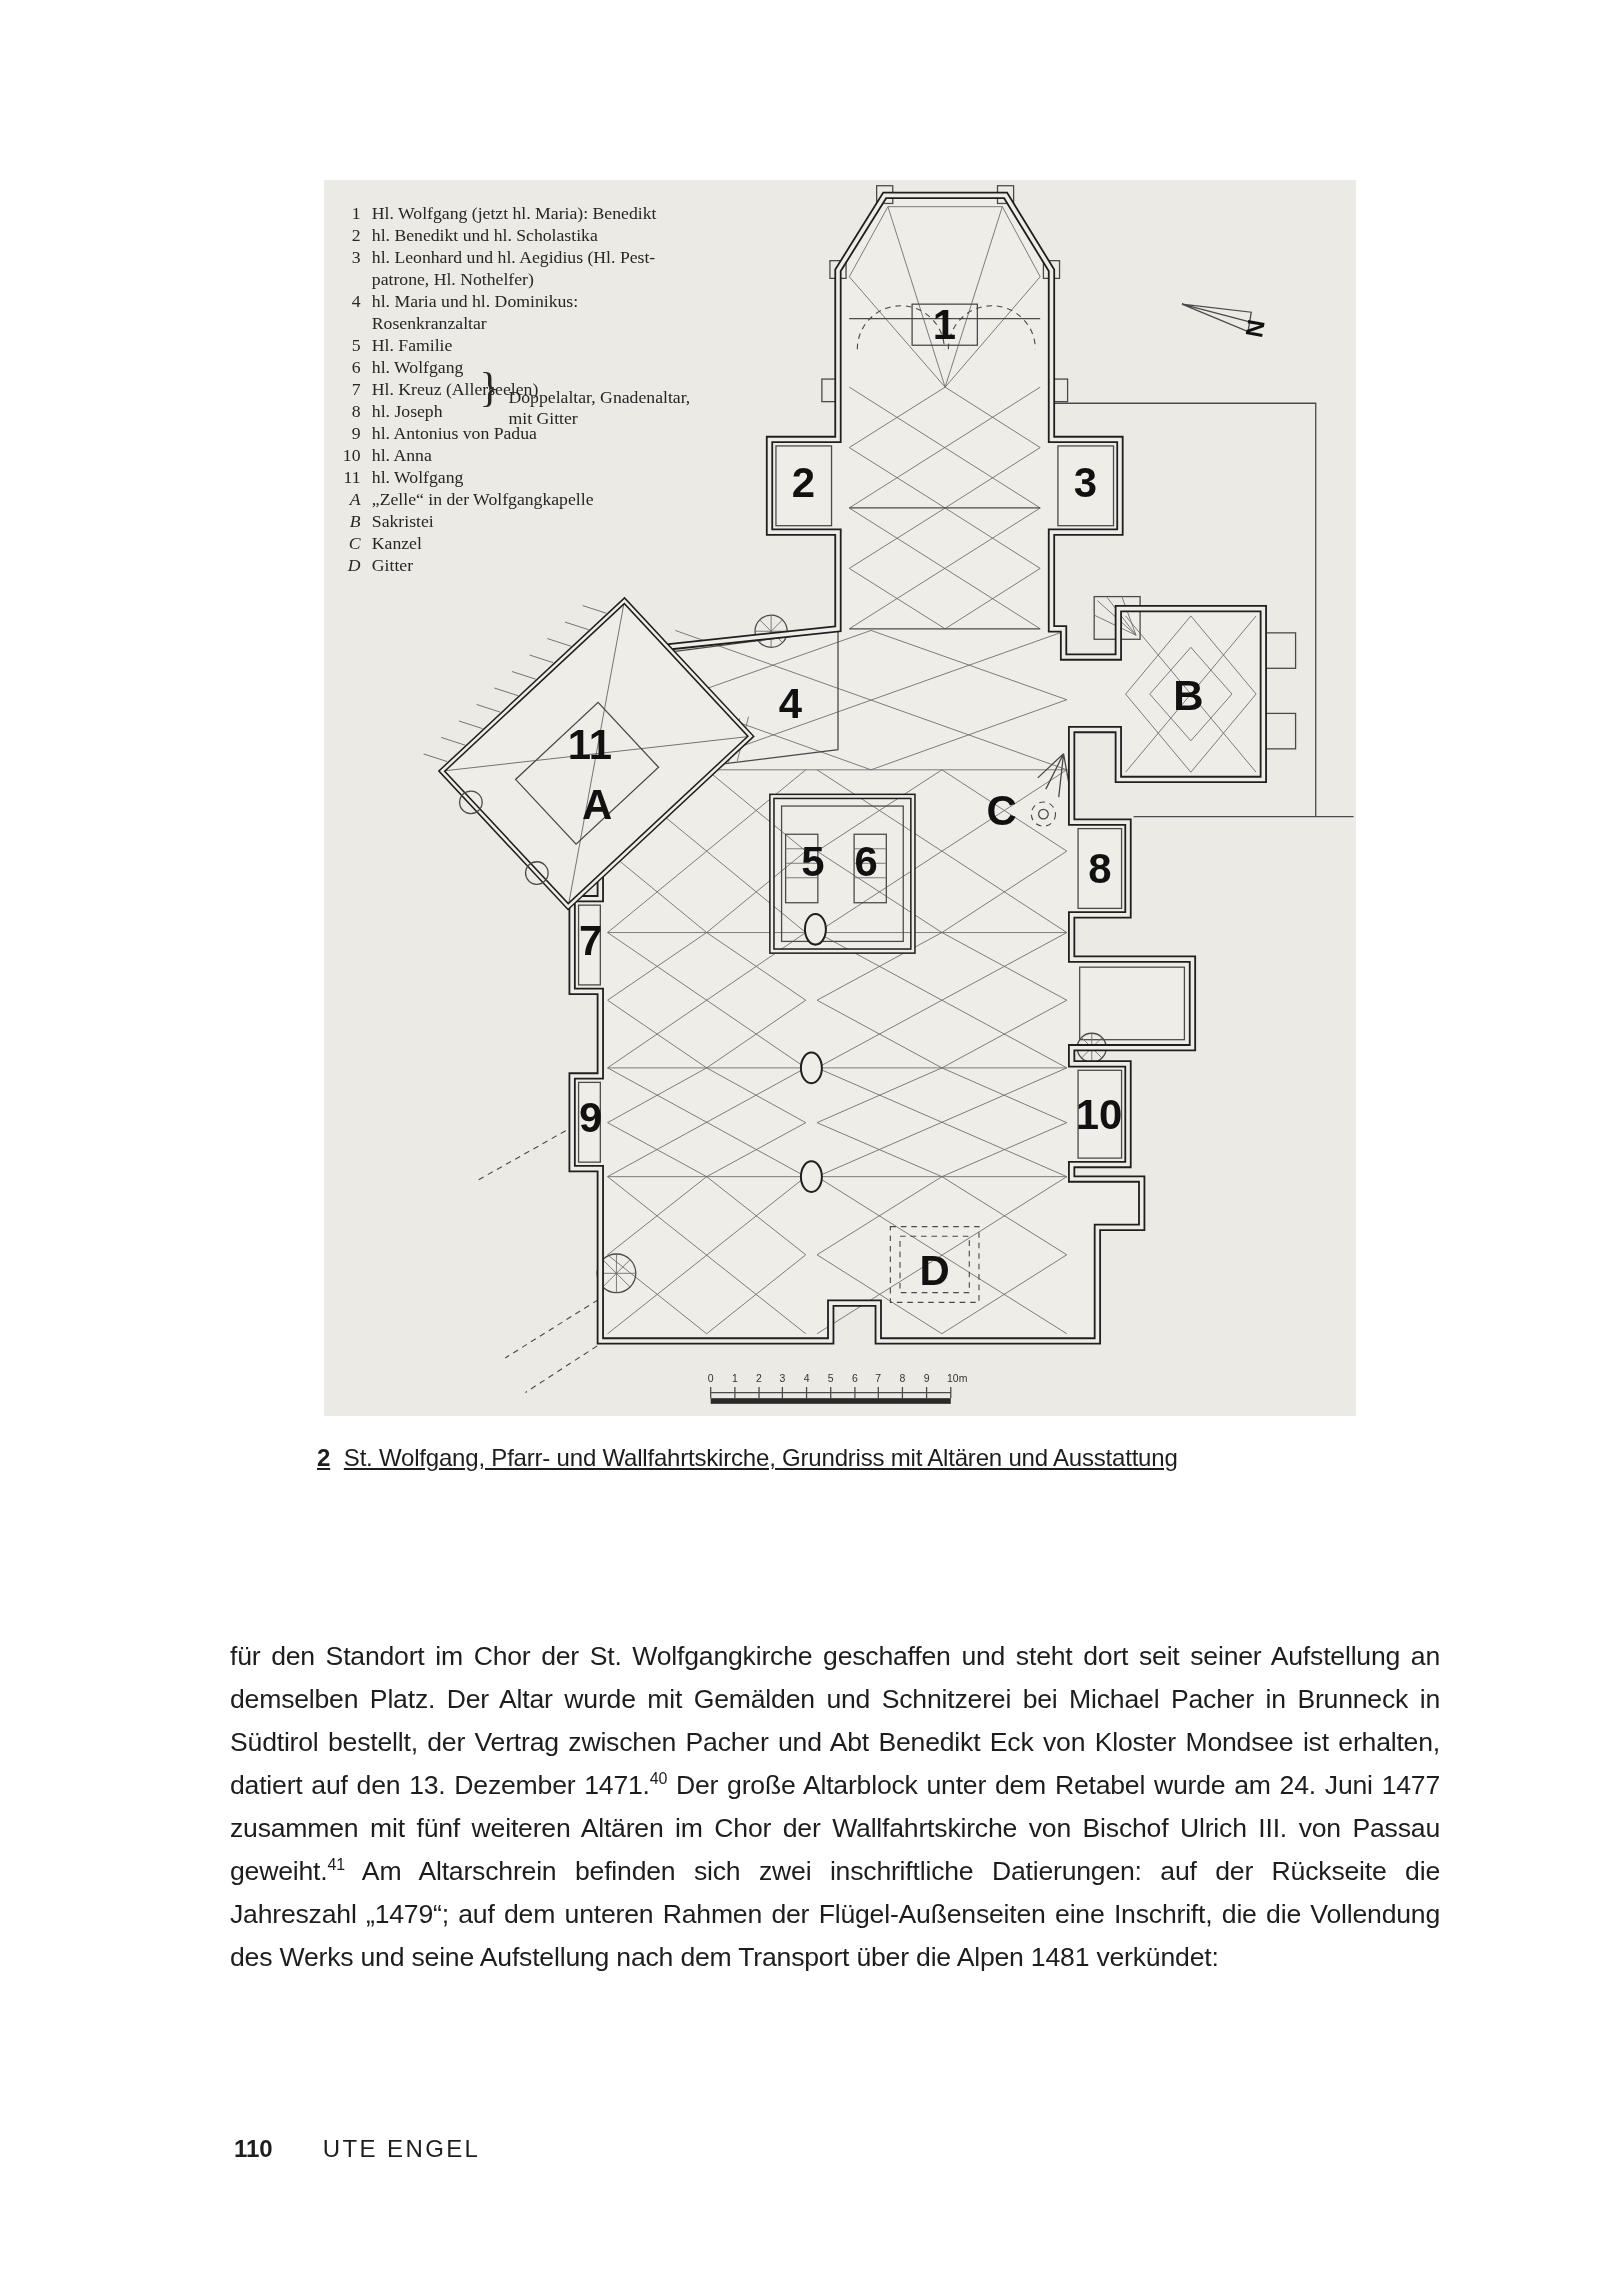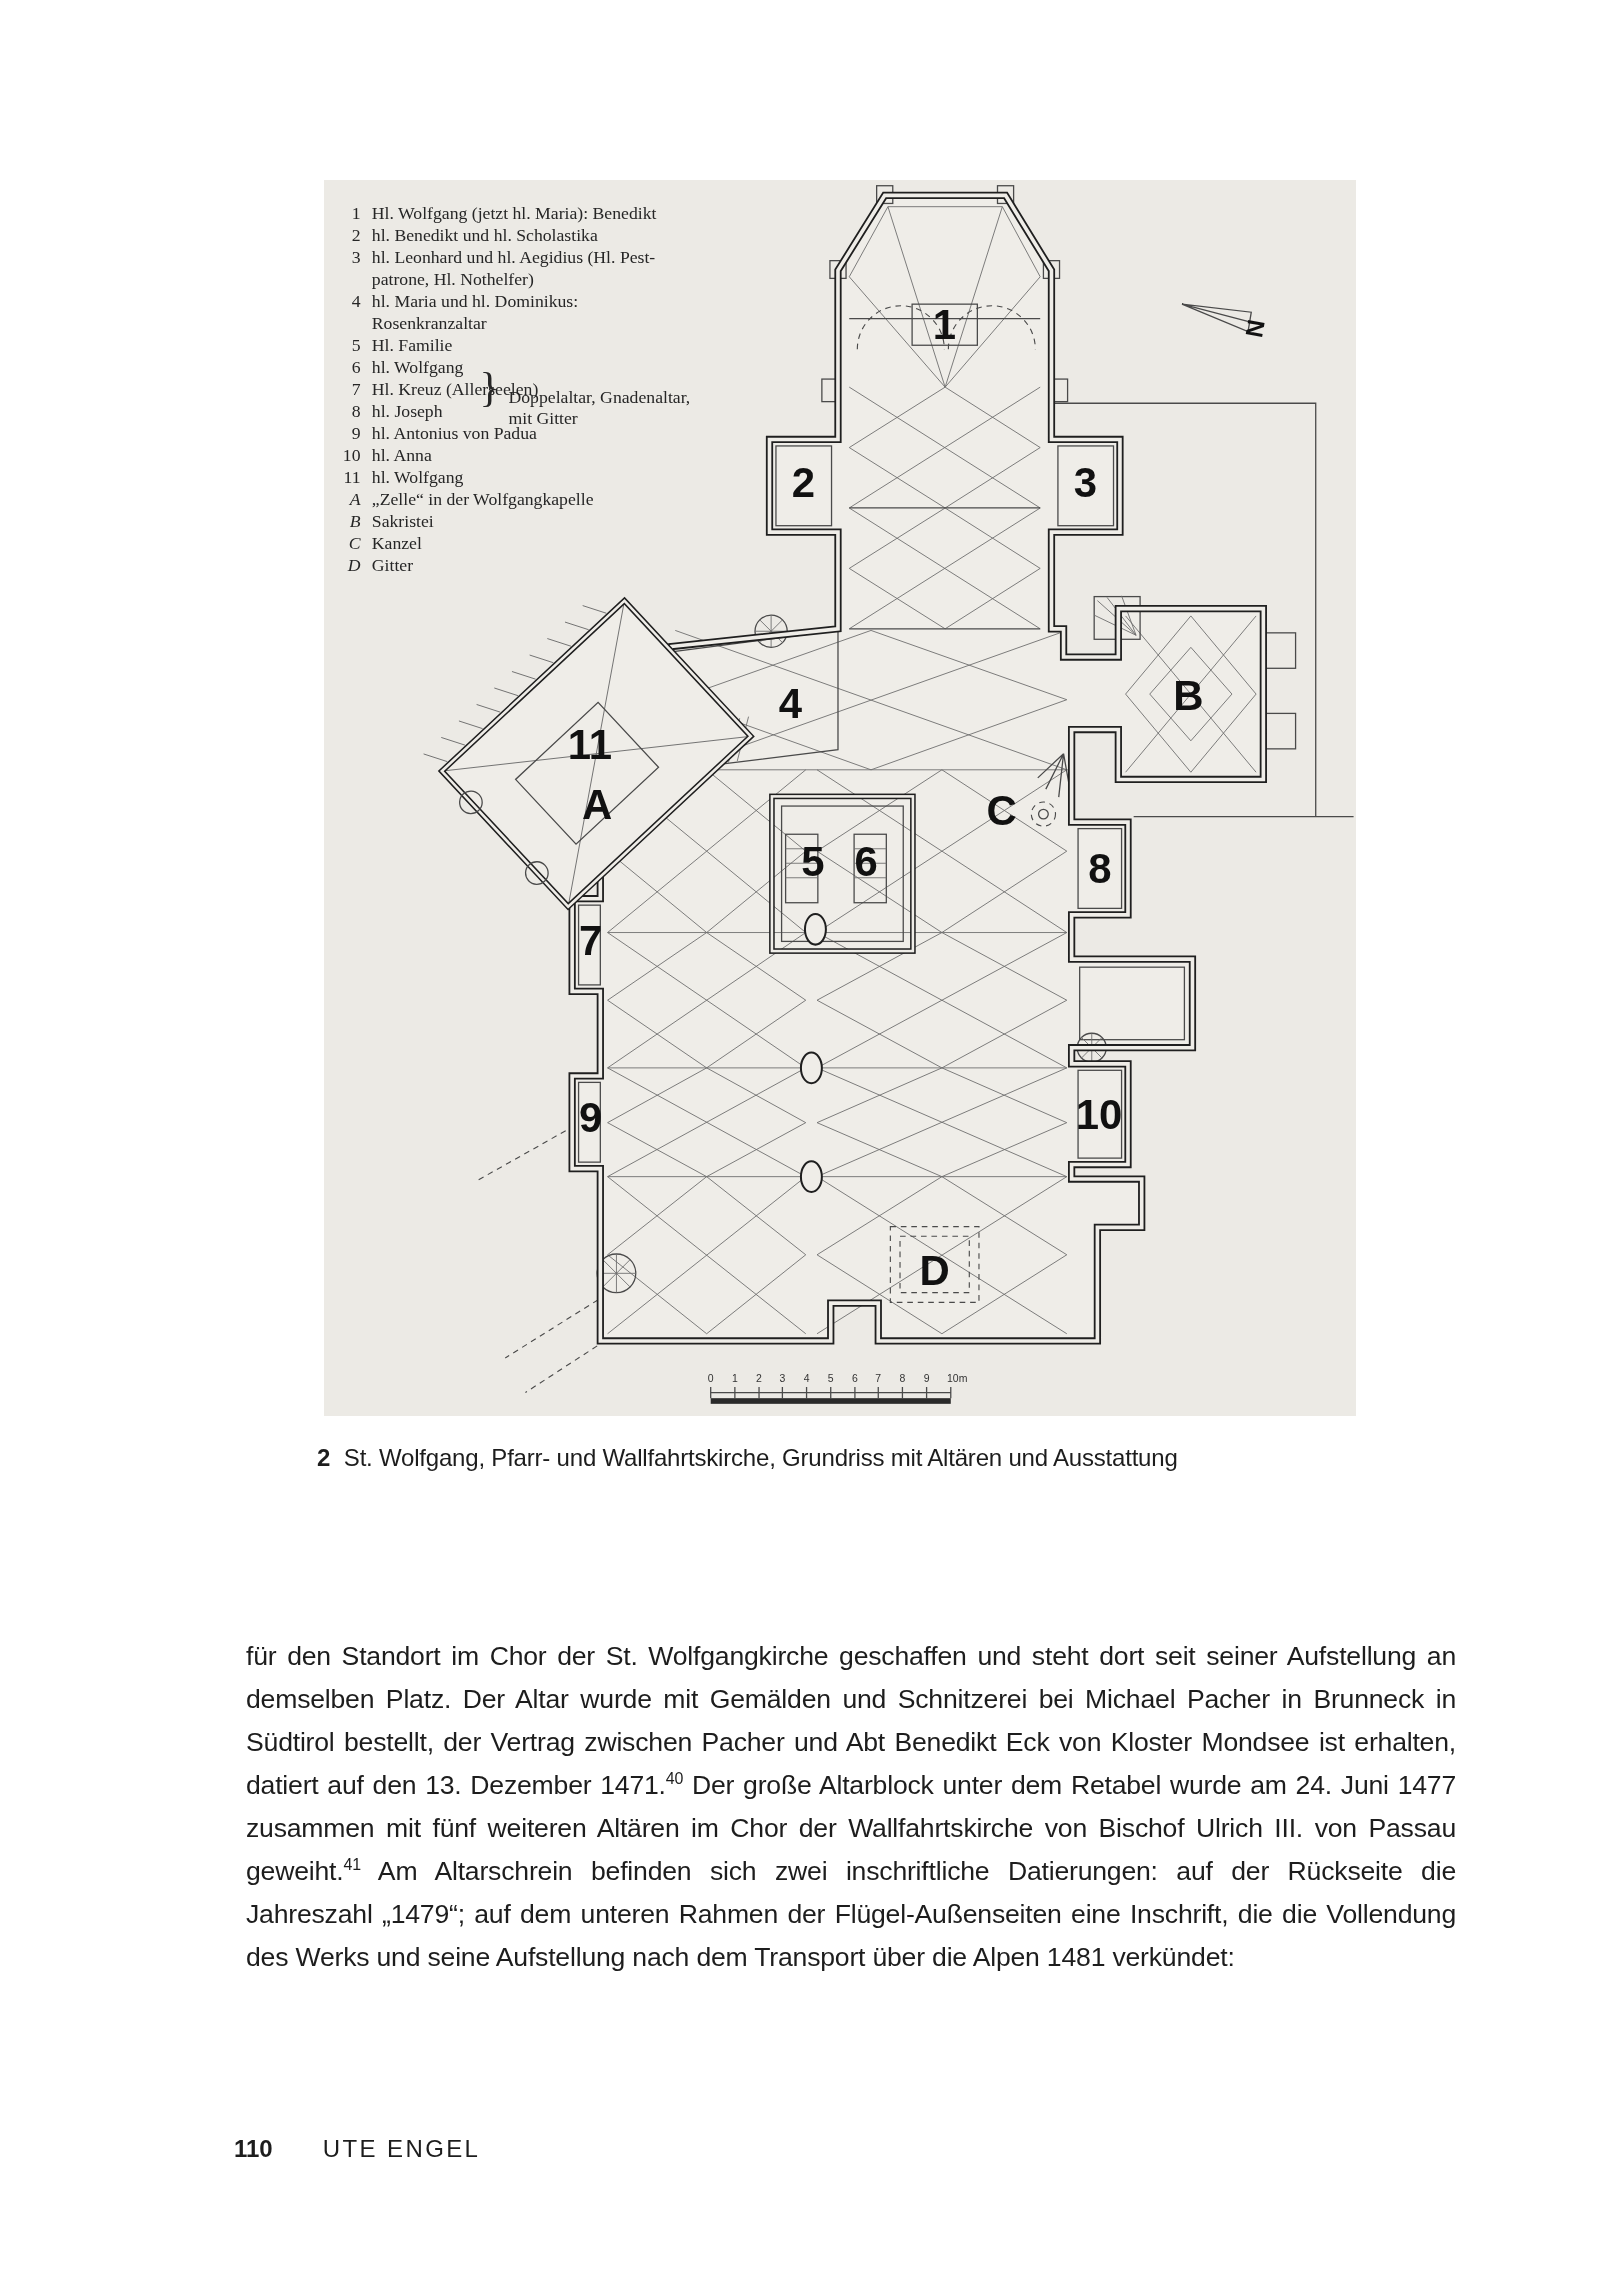--- a/index.html
+++ b/index.html
@@ -25,26 +25,26 @@
   .lg-row{display:flex;}
   .lg-num{width:26px;text-align:right;flex:0 0 26px;margin-right:11.3px;}
   .lg-num.it{font-style:italic;}
   .lg-txt{white-space:pre-line;}
   .lg-brace{position:absolute;left:145px;top:174px;font-size:42px;font-weight:300;}
   .lg-cont1{position:absolute;left:174px;top:184px;}
   .lg-cont2{position:absolute;left:174px;top:205px;}
   
   .caption{
     position:absolute;left:317px;top:1444px;width:1128px;
-    font-size:24px;letter-spacing:-0.2px;color:#1d1d1d;
+    font-size:24px;letter-spacing:-0.2px;color:#1d1d1d;text-decoration:underline;
   }
   .caption b{margin-right:13.7px;}
   
   .bodytext{
-    position:absolute;left:246px;top:1608px;width:1210px;
+    position:absolute;left:230px;top:1608px;width:1210px;
     font-size:26.6px;line-height:43px;letter-spacing:-0.2px;
     text-align:justify;color:#1d1d1d;
   }
   .bodytext sup{font-size:60%;line-height:0;}
   
   .footer{position:absolute;left:234px;top:2135px;font-size:24px;}
   .footer .pnum{font-weight:bold;}
   .footer .author{margin-left:50px;letter-spacing:2.4px;}
   
   .wfill{fill:#efede8;stroke:none;}

